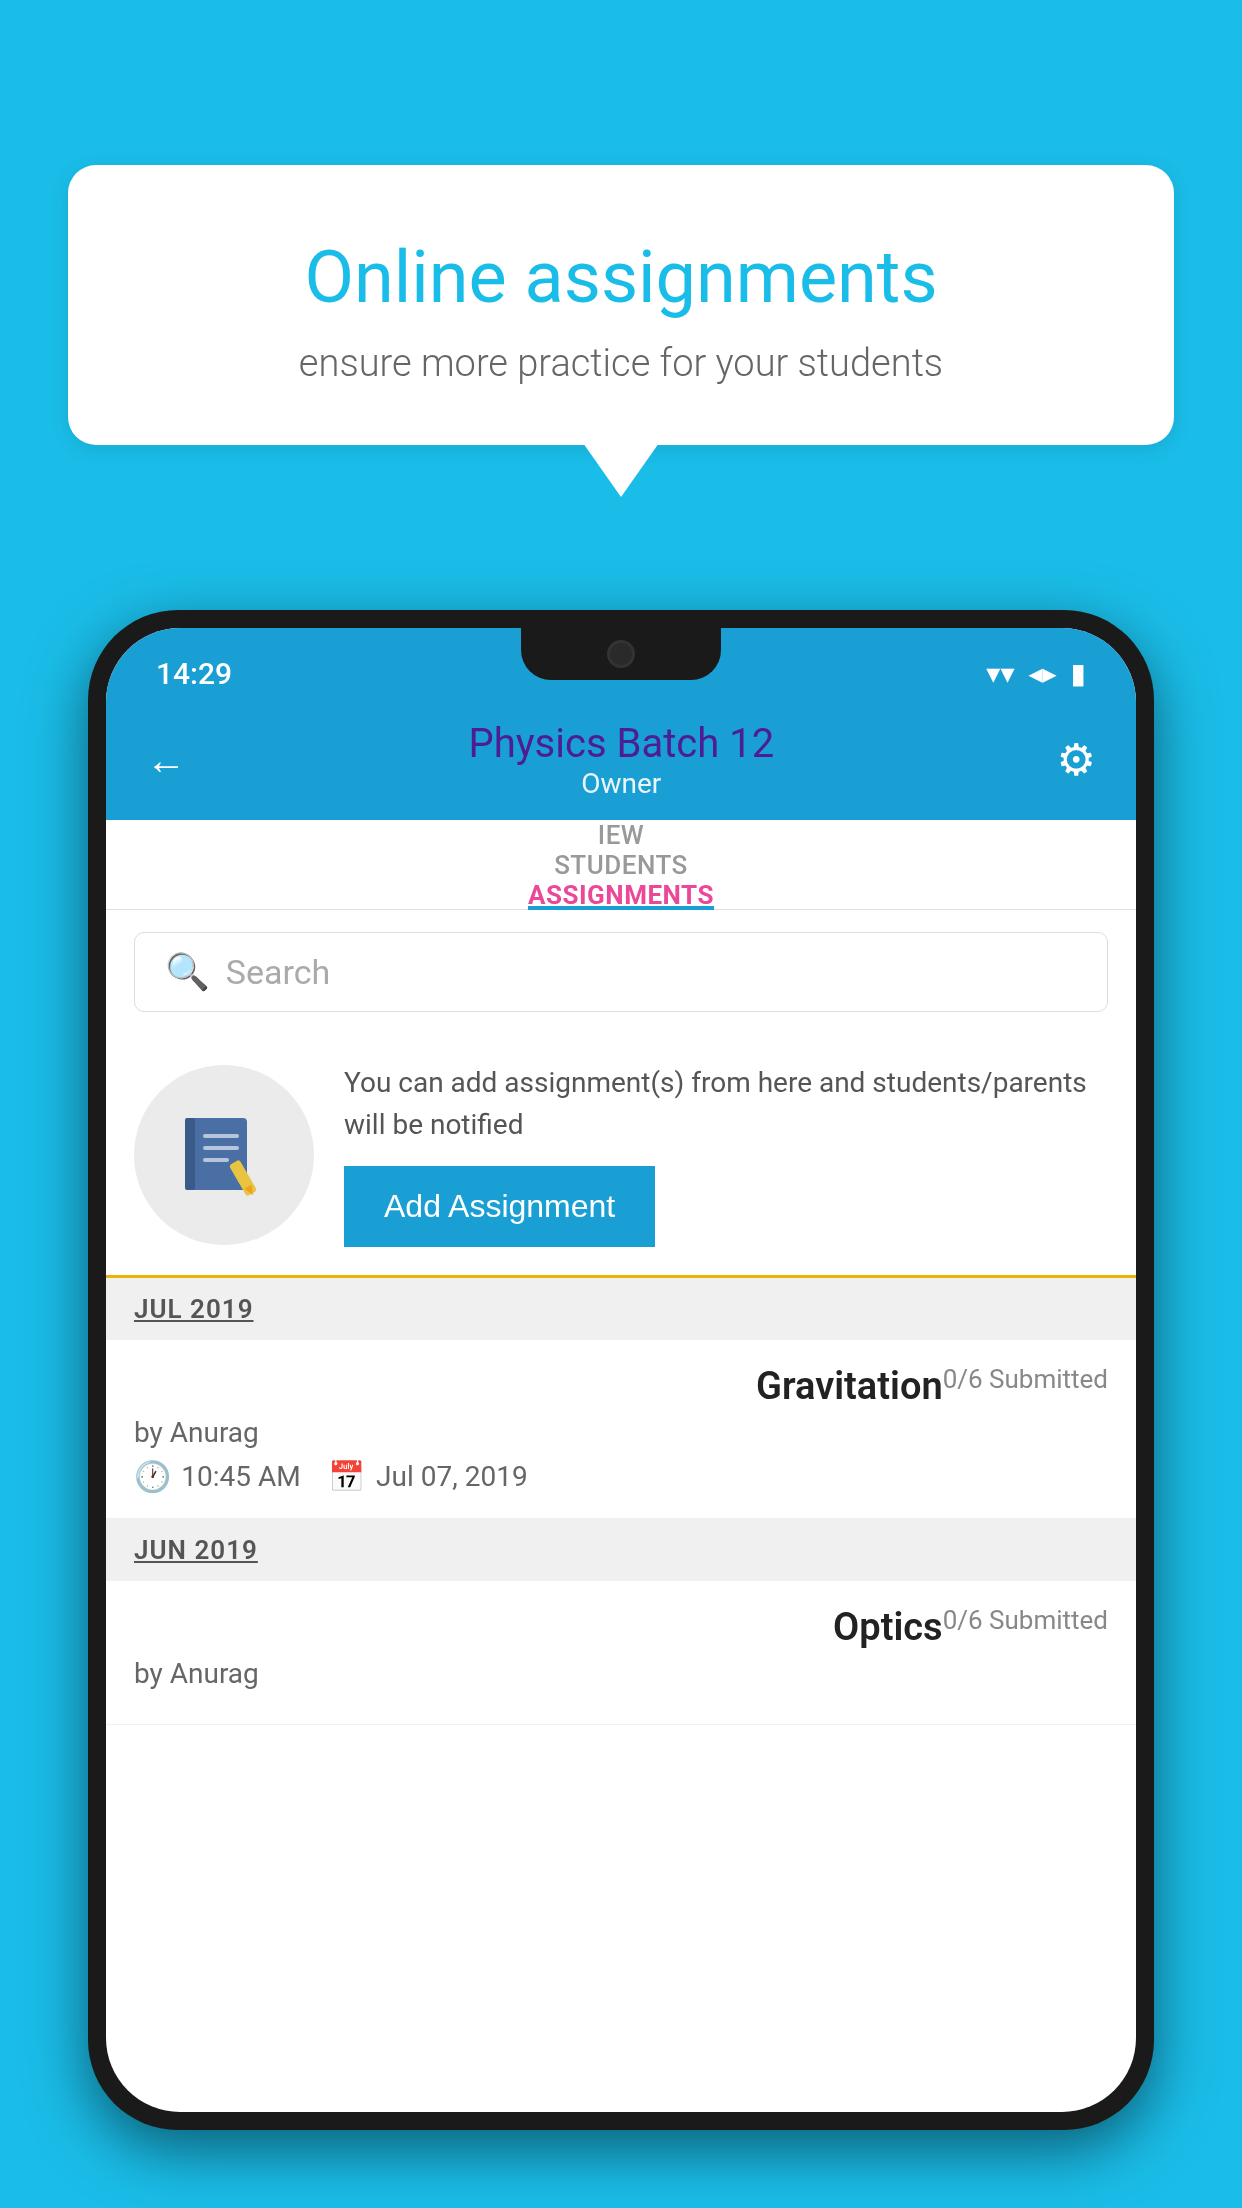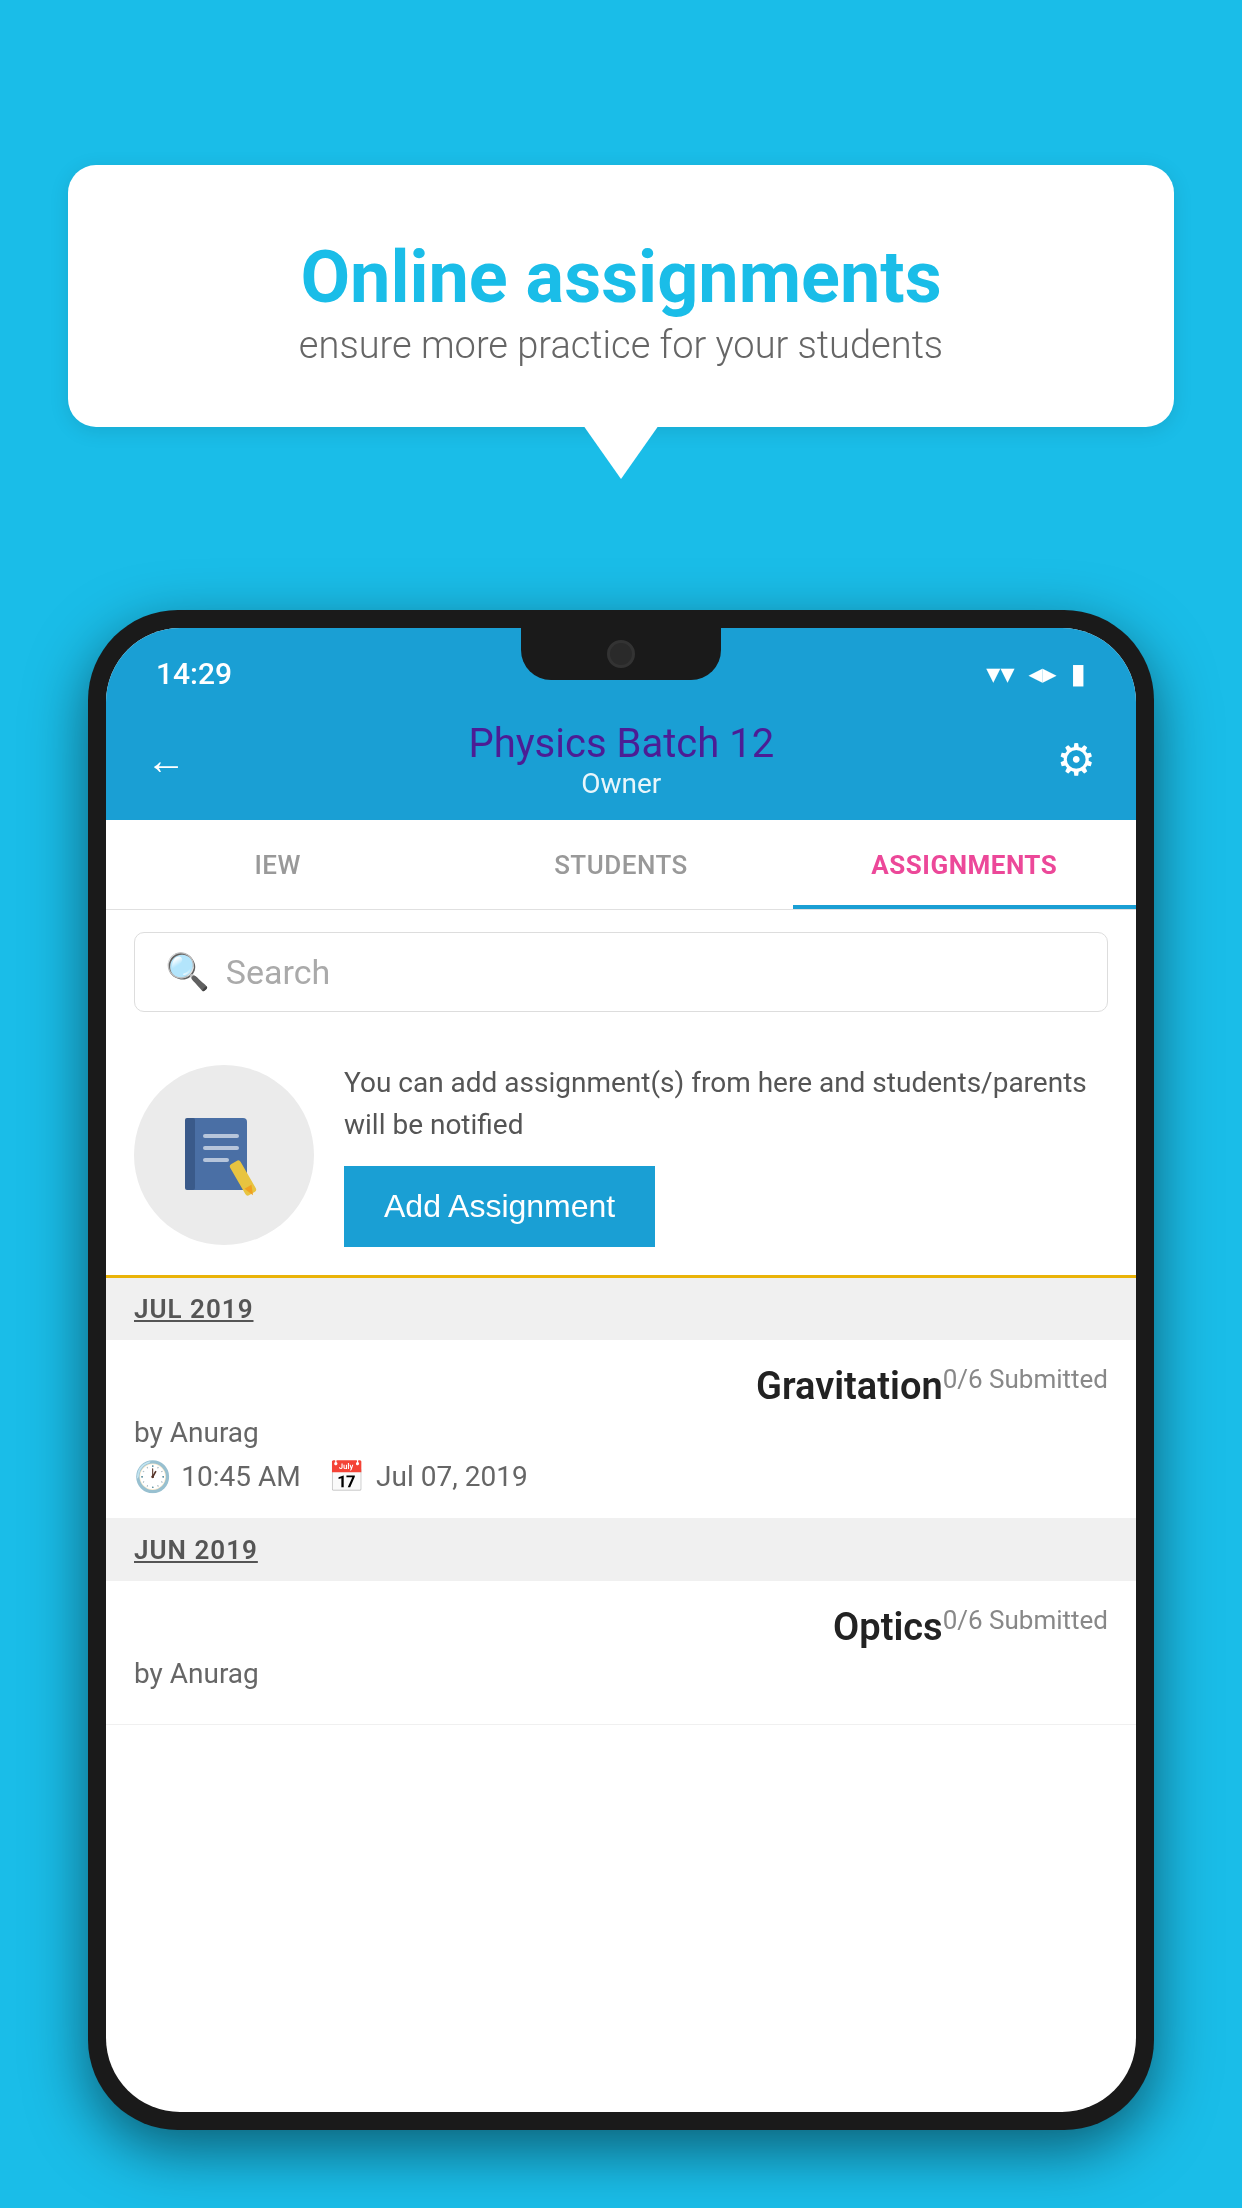--- a/index.html
+++ b/index.html
@@ -34,23 +34,23 @@
       transform: translateX(-50%);
       width: 0;
       height: 0;
       border-left: 38px solid transparent;
       border-right: 38px solid transparent;
       border-top: 54px solid white;
     }
 
     .bubble-title {
       font-size: 72px;
-      font-weight: 700;
+      font-weight: 400;
       color: #1ABDE8;
-      margin-bottom: 2px;
+      margin-bottom: 20px;
       line-height: 1.2;
       text-align: center;
     }
 
     .bubble-subtitle {
       font-size: 38px;
       color: #666;
       font-weight: 300;
     }
 
@@ -172,20 +172,21 @@
       cursor: pointer;
     }
 
     
     .tab-bar {
       background: white;
       height: 90px;
       display: flex;
       align-items: center;
       border-bottom: 1px solid #e0e0e0;
+      flex-direction: column;
     }
 
     .tab-item {
       flex: 1;
       height: 100%;
       display: flex;
       align-items: center;
       justify-content: center;
       font-size: 26px;
       font-weight: 500;

